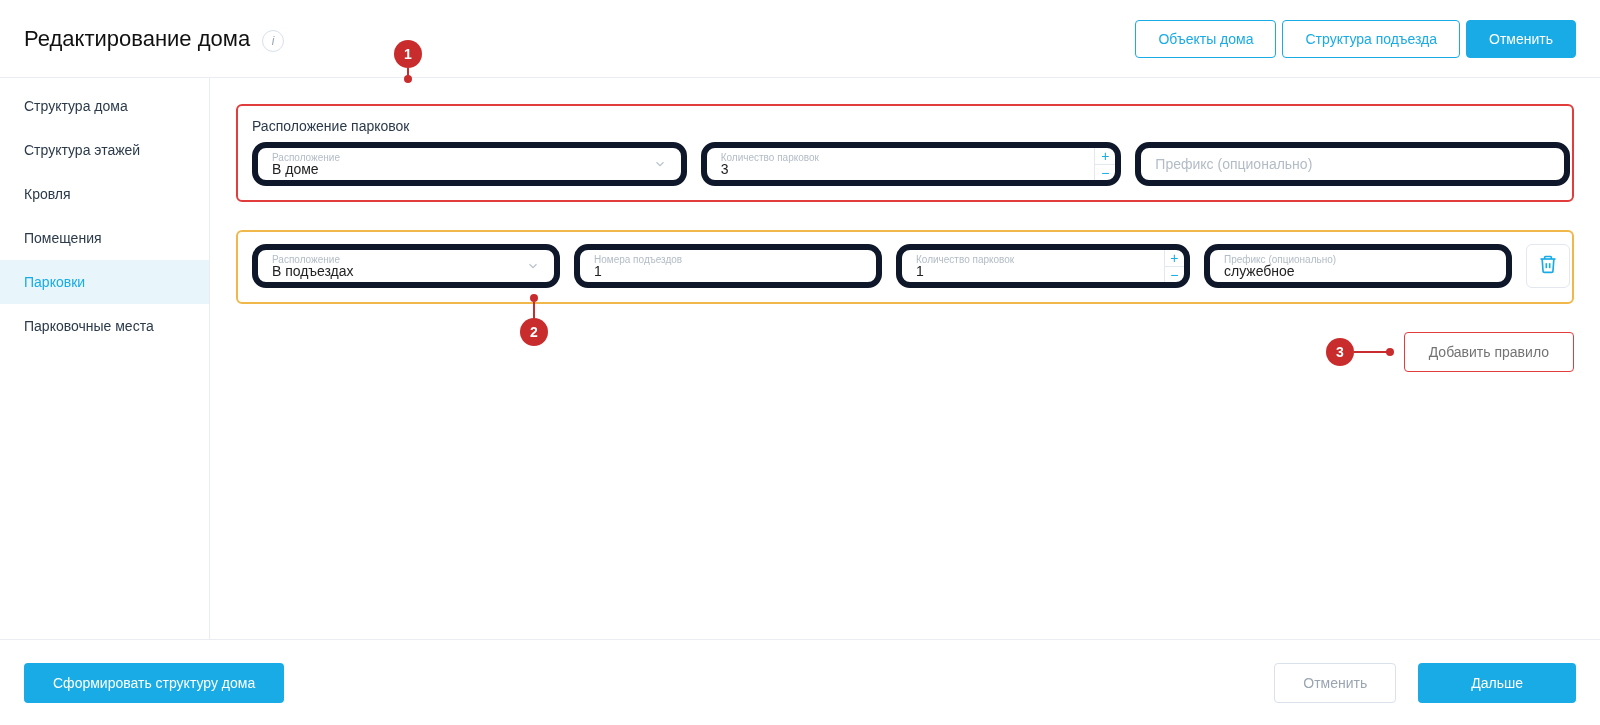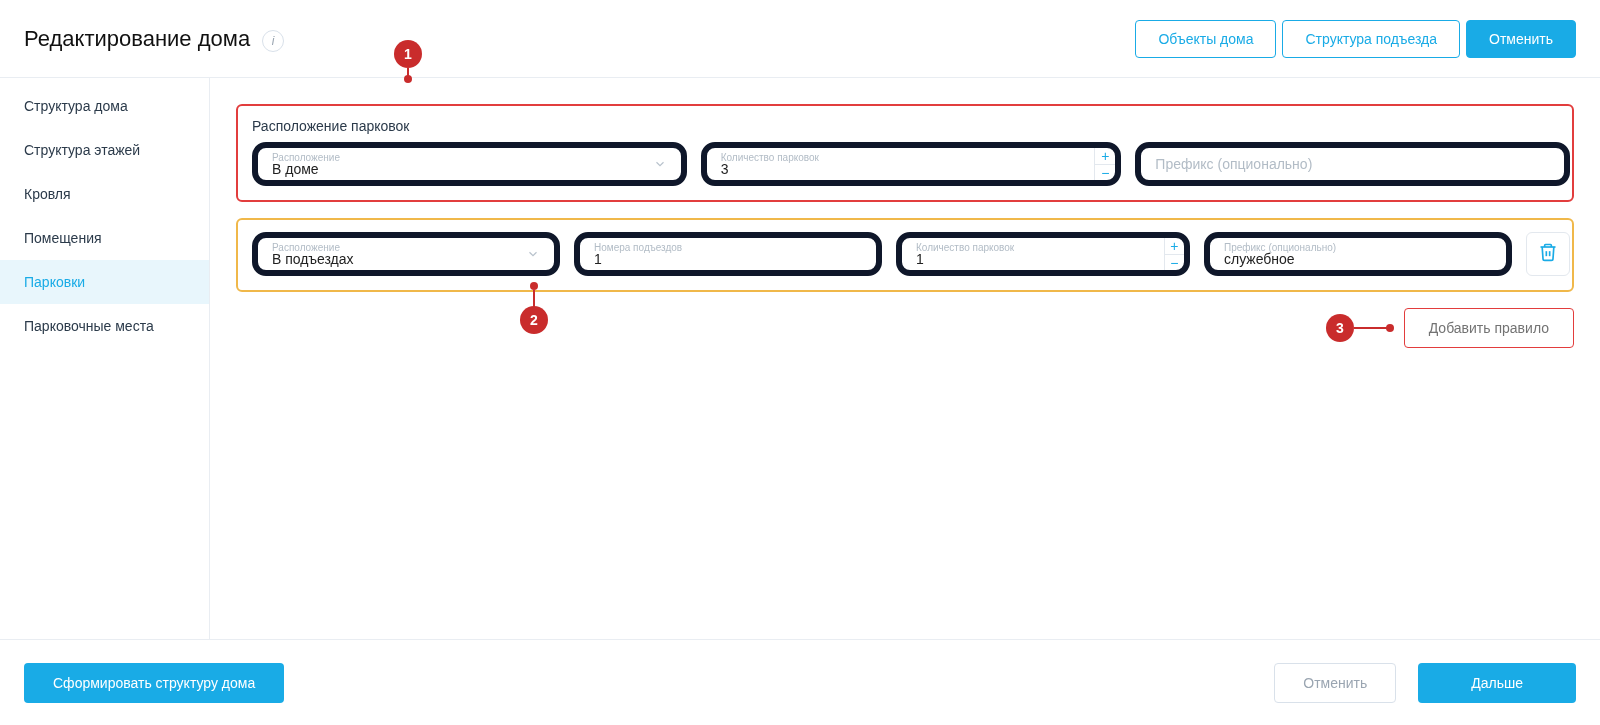--- a/index.html
+++ b/index.html
@@ -16,21 +16,21 @@
   .hdr-btn.primary { background: #19abe6; color: #fff; border-color: #19abe6; }
 
   
   .body { flex: 1; display: flex; min-height: 0; }
   .sidebar { width: 210px; border-right: 1px solid #e9edf2; padding-top: 6px; }
   .side-item { height: 44px; display: flex; align-items: center; padding: 0 24px; color: #2b3a4a; font-size: 14px; cursor: pointer; }
   .side-item.active { background: #e8f6fc; color: #19abe6; }
   .content { flex: 1; padding: 26px 26px 0 26px; position: relative; }
 
   
-  .panel { border-radius: 6px; padding: 12px 2px 14px 14px; margin-bottom: 16px; position: relative; }
+  .panel { border-radius: 6px; padding: 12px 2px 14px 14px; margin-bottom: 28px; position: relative; }
   .panel-red { border: 2px solid #e23d3d; }
   .panel-yellow { border: 2px solid #f0b84a; }
   .panel-title { font-size: 14px; color: #2b3a4a; margin-bottom: 8px; }
   .fields-row { display: flex; gap: 14px; align-items: stretch; }
 
   
   .field { flex: 1; border: 6px solid #0f172a; border-radius: 14px; background: #fff; display: flex; align-items: center; padding: 0 14px; height: 44px; position: relative; }
   .field-label { position: absolute; top: 4px; left: 14px; font-size: 10px; color: #b2bcc6; }
   .field-value { font-size: 14px; color: #222; padding-top: 10px; line-height: 1; width: 100%; }
   .field-placeholder { font-size: 14px; color: #b2bcc6; }

